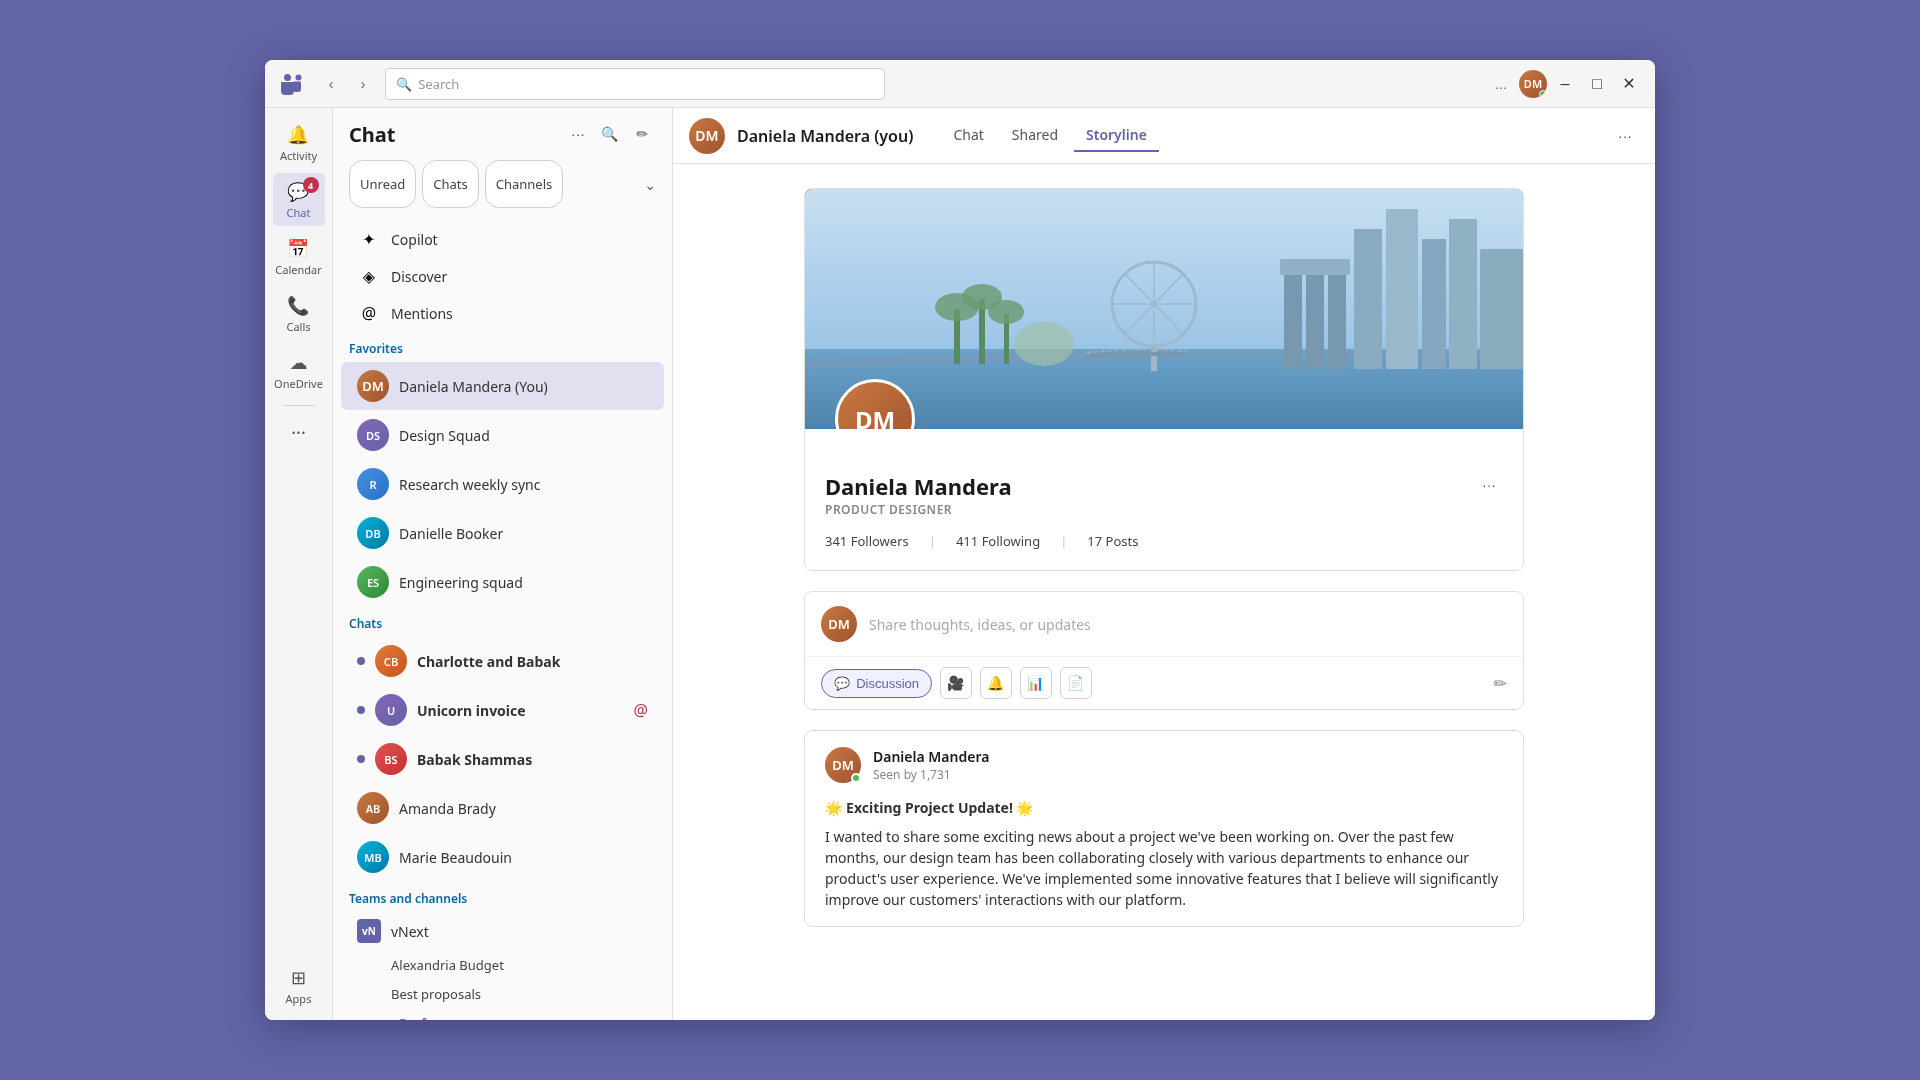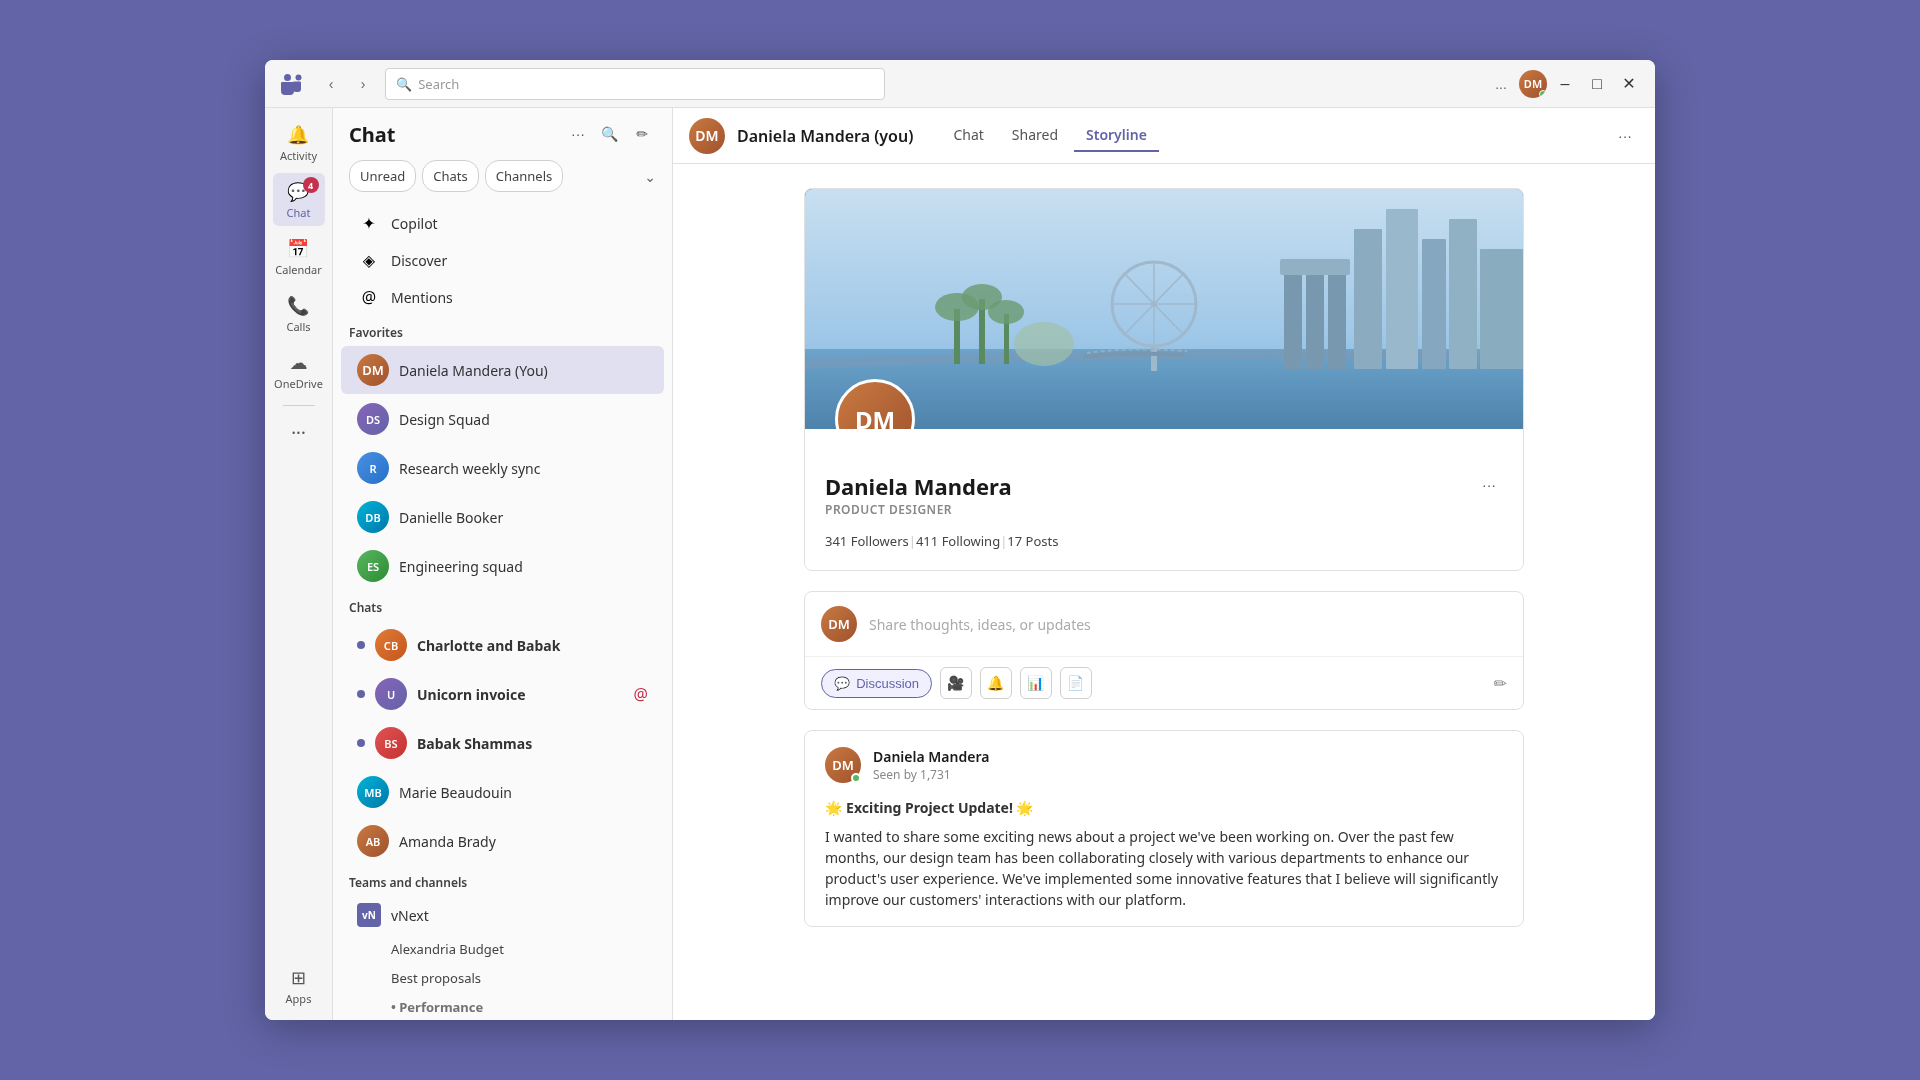--- a/index.html
+++ b/index.html
@@ -167,21 +167,21 @@
       display: flex; align-items: center; justify-content: center;
     }
     
     .filter-row {
       padding: 4px 16px 8px;
       display: flex;
       gap: 6px;
       align-items: center;
     }
     .filter-pill {
-      padding: 6px 10px;
+      padding: 14px 10px;
       border-radius: 14px;
       font-size: 13px;
       cursor: pointer;
       border: 1px solid #d0d0d0;
       background: #fff;
       color: #444;
     }
     .filter-chevron {
       margin-left: auto;
       color: #666;
@@ -205,21 +205,21 @@
       border-radius: 6px;
       margin: 1px 8px;
     }
     .nav-icon { font-size: 16px; width: 24px; text-align: center; }
     .nav-label { font-size: 14px; color: #333; flex: 1; }
     
     .section-header {
       padding: 8px 16px 4px;
       font-size: 12px;
       font-weight: 600;
-      color: #404040;
+      color: #0369a1;
       text-transform: none;
       letter-spacing: 0;
     }
     
     .chat-item {
       display: flex;
       align-items: center;
       padding: 8px 16px;
       cursor: pointer;
       gap: 10px;
@@ -351,20 +351,21 @@
     .profile-name-row {
       display: flex;
       align-items: flex-start;
       justify-content: space-between;
       margin-bottom: 4px;
     }
     .profile-name { font-size: 22px; font-weight: 700; color: #1a1a1a; }
     .profile-title { font-size: 12px; color: #888; font-weight: 600; text-transform: uppercase; letter-spacing: 0.5px; margin-bottom: 10px; }
     .profile-stats {
       display: flex;
+      gap: 20px;
       font-size: 13px;
       color: #444;
     }
     .profile-stat-divider { color: #ccc; }
     
     .post-compose {
       max-width: 720px;
       margin: 0 auto 20px;
       border: 1px solid #e0e0e0;
       border-radius: 8px;
@@ -602,26 +603,26 @@
           <div class="chat-avatar av-purple" style="font-size:11px">U</div>
           <span class="chat-name" style="font-weight:700;flex:1">Unicorn invoice</span>
           <span class="mention-icon">@</span>
         </div>
         <div class="chat-item">
           <div class="unread-dot"></div>
           <div class="chat-avatar av-red" style="font-size:11px">BS</div>
           <span class="chat-name" style="font-weight:700">Babak Shammas</span>
         </div>
         <div class="chat-item">
+          <div class="chat-avatar av-brown" style="font-size:11px">AB</div>
+          <span class="chat-name">Amanda Brady</span>
+        </div>
+        <div class="chat-item">
           <div class="chat-avatar av-teal" style="font-size:11px">MB</div>
           <span class="chat-name">Marie Beaudouin</span>
-        </div>
-        <div class="chat-item">
-          <div class="chat-avatar av-brown" style="font-size:11px">AB</div>
-          <span class="chat-name">Amanda Brady</span>
         </div>
 
         <div class="section-header">Teams and channels</div>
         <div class="team-item">
           <div class="team-icon">vN</div>
           <span class="team-name">vNext</span>
         </div>
         <div class="channel-item">Alexandria Budget</div>
         <div class="channel-item">Best proposals</div>
         <div class="channel-item bold">

